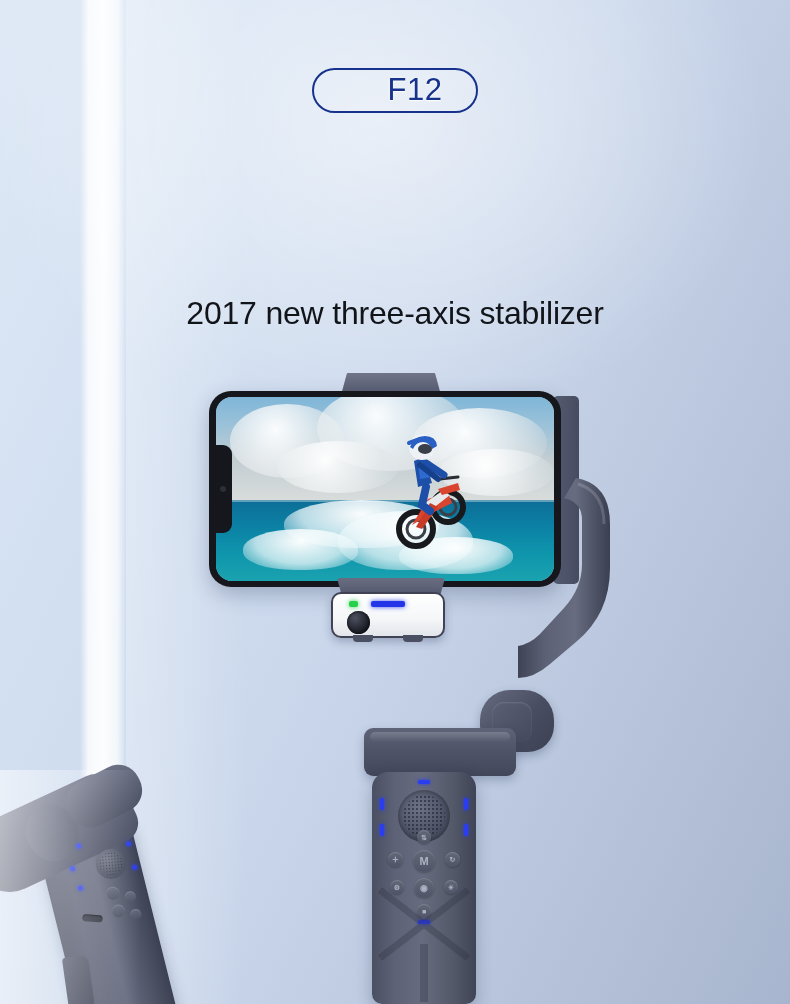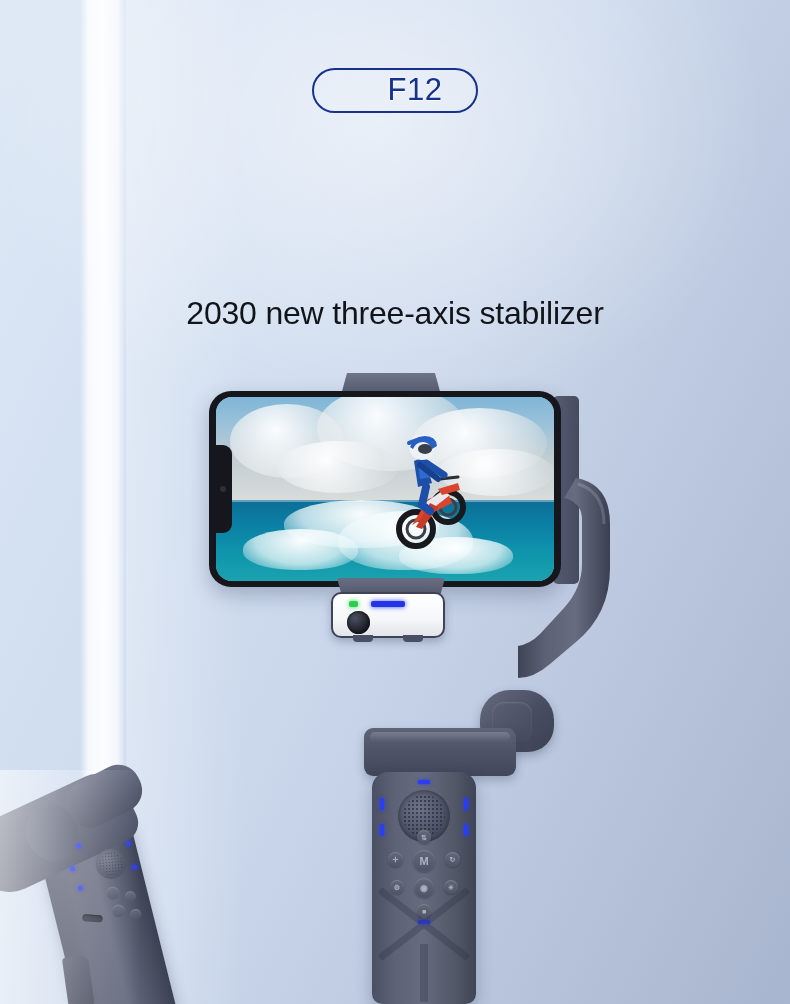--- a/index.html
+++ b/index.html
@@ -355,21 +355,21 @@
   <div id="bg-glow"></div>
   <div id="light-band"></div>
   <div id="light-band-2"></div>
 
   <div id="badge-wrap">
     <div id="badge">
       <span id="badge-label">F12</span>
     </div>
   </div>
 
-  <div id="subhead">2030 new three-axis stabilizer</div>
+  <div id="subhead">2017 new three-axis stabilizer</div>
 
   <div id="product">
 
     <div id="clamp-top"></div>
     <div id="clamp-right"></div>
 
     <div id="phone">
       <div id="phone-screen">
         <div id="sky"></div>
 

